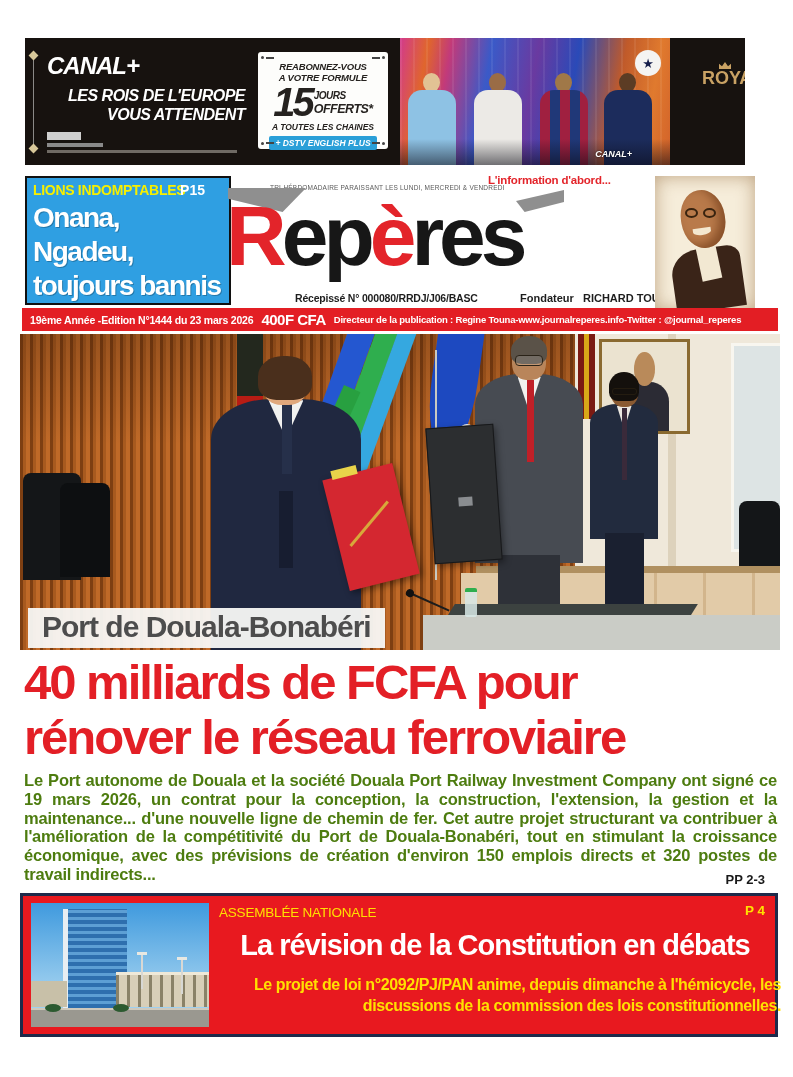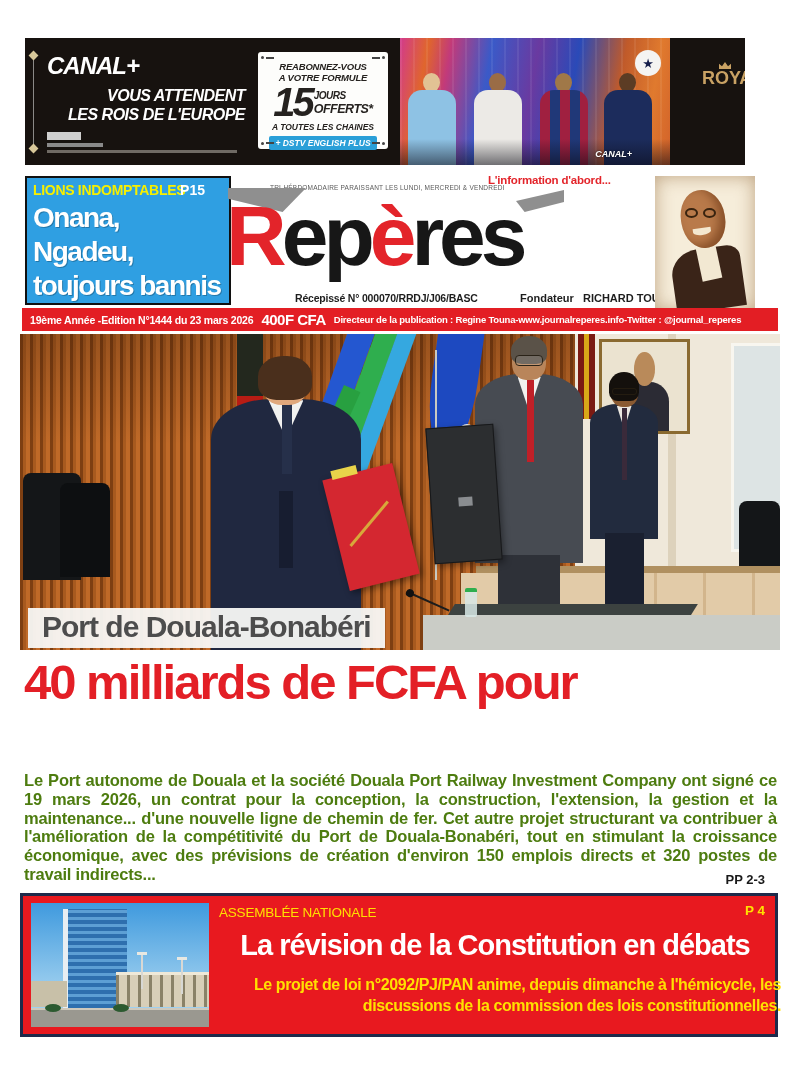--- a/index.html
+++ b/index.html
@@ -209,22 +209,22 @@
 
 <div class="page">
 
   <div class="ad-banner">
     <div class="ad-regcol">
         <i class="d1"></i>
         <i class="d2"></i>
       </div>
     <div class="ad-brand">CANAL+</div>
     <div class="ad-tagline">
+      <div>LES ROIS DE L'EUROPE</div>
       <div>VOUS ATTENDENT</div>
-      <div>LES ROIS DE L'EUROPE</div>
     </div>
     <div class="ad-fineprint">
       <span class="fp0"></span>
       <span class="fp1"></span>
       <span class="fp2"></span>
     </div>
 
     <div class="ad-offer">
       <span class="regmark rm-tl"></span>
       <span class="regmark rm-tr"></span>
@@ -290,21 +290,21 @@
 
   <div class="periodicity">TRI-HÉBDOMADAIRE  PARAISSANT LES LUNDI,  MERCREDI &amp; VENDREDI</div>
   <div class="slogan">L'information d'abord...</div>
 
   <div class="logo">
     <div class="logo-accent1"></div>
     <div class="logo-accent2"></div>
     <div class="logo-text"><span class="red">R</span><span class="blk">ep</span><span class="red">è</span><span class="blk">res</span></div>
   </div>
 
-  <div class="receipt">Récepissé N° 000070/RRDJ/J06/BASC</div>
+  <div class="receipt">Récepissé N° 000080/RRDJ/J06/BASC</div>
   <div class="founder">
     <span>Fondateur</span>&nbsp;&nbsp;
     <span>RICHARD TOUNA</span>
     <span class="arrow">▸</span>
   </div>
 
   <div class="portrait">
     <div class="pt-jacket"></div>
     <div class="pt-collar"></div>
     <div class="pt-head"></div>
@@ -376,20 +376,21 @@
     <div class="ph-tabletop"></div>
     <div class="ph-table"></div>
     <div class="ph-bottle"></div>
     <div class="ph-mic"></div>
 
     <div class="caption">Port de Douala-Bonabéri</div>
   </div>
 
   <div class="headline">
     <div>40 milliards de FCFA pour</div>
+    <div>rénover le réseau ferroviaire</div>
   </div>
   <div class="lead-body">Le Port autonome de Douala et la société Douala Port Railway Investment Company ont signé ce 19 mars 2026, un contrat pour la conception, la construction, l'extension, la gestion et la maintenance... d'une nouvelle ligne de chemin de fer. Cet autre  projet  structurant va contribuer à l'amélioration de la compétitivité du Port de Douala-Bonabéri, tout en stimulant la croissance économique, avec des prévisions de création d'environ 150 emplois directs et 320 postes de travail indirects...</div>
   <div class="pages-ref">PP 2-3</div>
 
   <div class="bottom-box">
     <div class="bphoto">
       <div class="bld-tower"></div>
       <div class="bld-wing"></div>
       <div class="bld-low"></div>
       <div class="bld-ground"></div>

